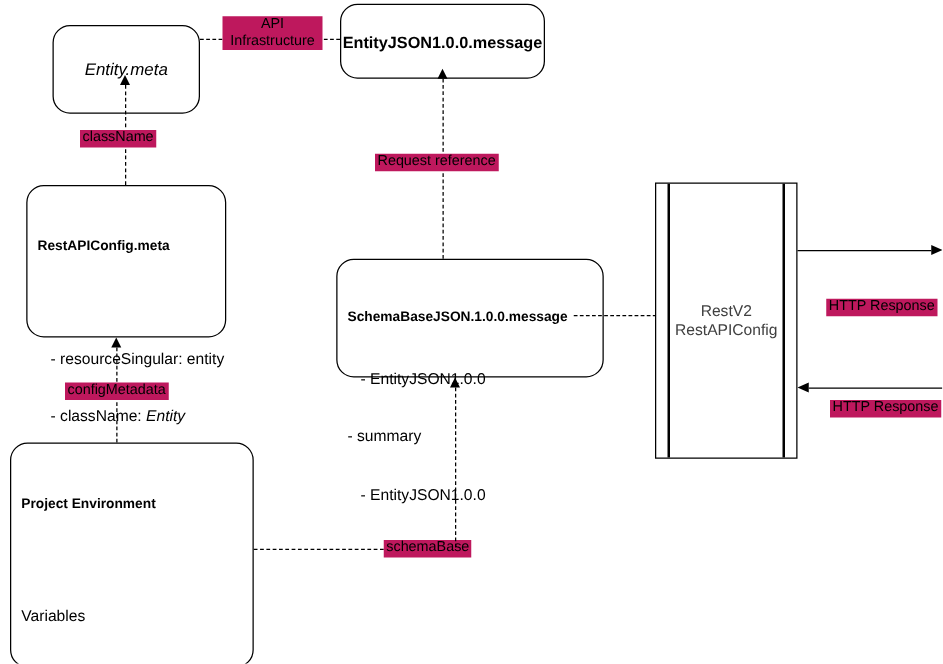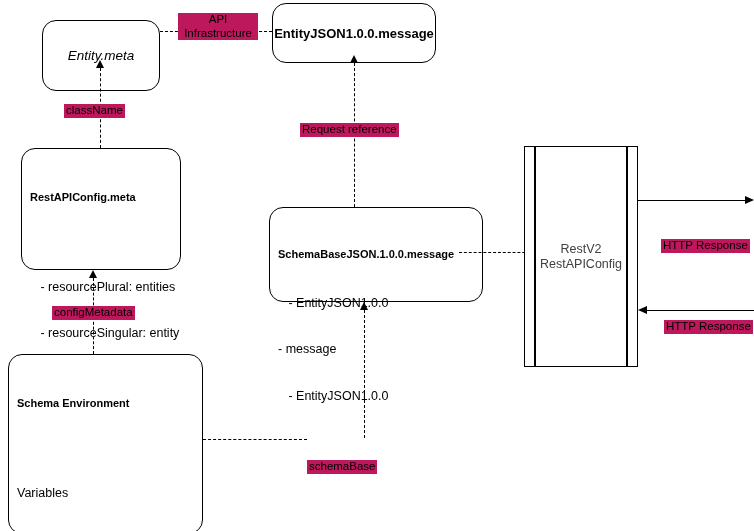--- a/index.html
+++ b/index.html
@@ -144,56 +144,55 @@
   <div class="edge-label" style="left:178px; top:13px; width:76px;"><span>API</span><br><span>Infrastructure</span></div>
 
   <div class="dash-v" style="left:100px; top:68px; width:0; height:80px;"></div>
   <div class="arrow arrow-up" style="left:96px; top:60px;"></div>
   <div class="edge-label" style="left:64px; top:104px;">className</div>
 
   <div class="node" style="left:21px; top:148px; width:160px; height:122px;">
     <div class="body-lines">
       <span class="lines-head">RestAPIConfig.meta</span>
       <span class="lines-gap"></span>
-      <span class="lines-row">   - resourcePlural: entities</span>
       <span class="lines-row">   - resourceSingular: entity</span>
       <span class="lines-row"><span>   - className: </span><span class="ital">Entity</span></span>
     </div>
   </div>
 
   <div class="dash-v" style="left:93px; top:278px; width:0; height:76px;"></div>
   <div class="arrow arrow-up" style="left:89px; top:270px;"></div>
   <div class="edge-label" style="left:52px; top:306px;">configMetadata</div>
 
   <div class="node" style="left:8px; top:354px; width:195px; height:180px;">
     <div class="body-lines">
-      <span class="lines-head">Schema Environment</span>
+      <span class="lines-head">Project Environment</span>
       <span class="lines-gap"></span>
       <span class="lines-row">Variables</span>
       
       
       
       
       
       
       
       
     </div>
   </div>
 
   <div class="dash-h" style="left:203px; top:439px; width:104px;"></div>
-  <div class="edge-label" style="left:307px; top:432px;margin-top:28px;">schemaBase</div>
+  <div class="edge-label" style="left:307px; top:432px;">schemaBase</div>
   <div class="dash-v" style="left:364px; top:310px; width:0; height:128px;"></div>
   <div class="arrow arrow-up" style="left:360px; top:302px;"></div>
 
   <div class="node" style="left:245px; top:207px; width:214px; height:95px;margin-left:24px;">
     <div class="body-lines" style="padding:8px 8px 6px 8px;">
       <span class="lines-head">SchemaBaseJSON.1.0.0.message</span>
       <span class="lines-row">   - EntityJSON1.0.0</span>
-      <span class="lines-row">- message</span>
+      <span class="lines-row">- summary</span>
       <span class="lines-row">   - EntityJSON1.0.0</span>
     </div>
   </div>
 
   <div class="dash-v" style="left:354px; top:63px; width:0; height:144px;"></div>
   <div class="arrow arrow-up" style="left:350px; top:55px;"></div>
   <div class="edge-label" style="left:300px; top:123px;">Request reference</div>
 
   <div class="dash-h" style="left:459px; top:252px; width:76px;"></div>
 

